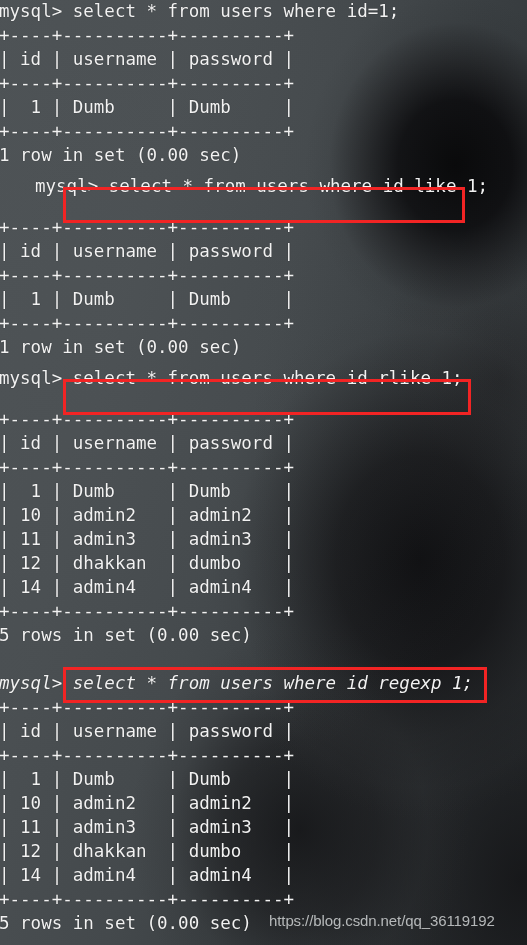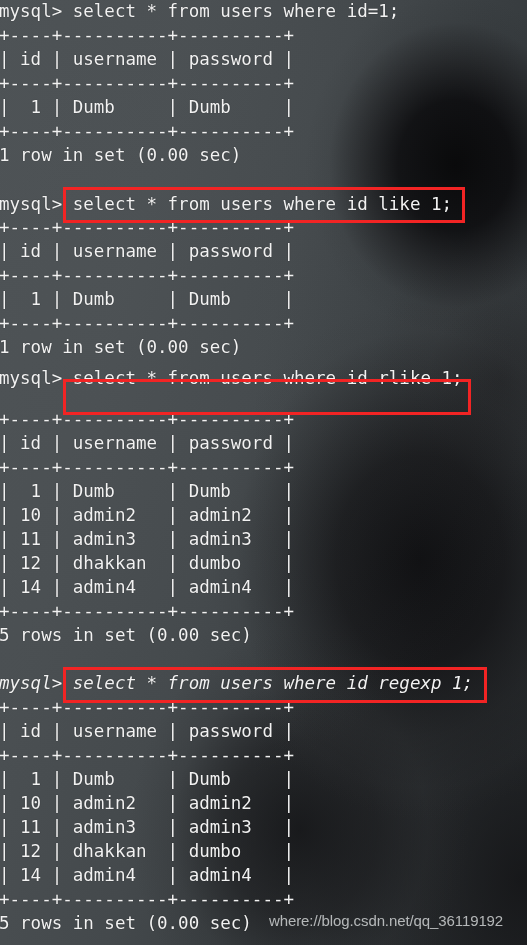--- a/index.html
+++ b/index.html
@@ -78,21 +78,21 @@
   <div id="vignette"></div>
   <div id="term">
       <div class="line" style="top: -1px;">mysql&gt; select * from users where id=1;</div>
       <div class="line" style="top: 23px;">+----+----------+----------+</div>
       <div class="line" style="top: 47px;">| id | username | password |</div>
       <div class="line" style="top: 71px;">+----+----------+----------+</div>
       <div class="line" style="top: 95px;">|  1 | Dumb     | Dumb     |</div>
       <div class="line" style="top: 119px;">+----+----------+----------+</div>
       <div class="line" style="top: 143px;">1 row in set (0.00 sec)</div>
       <div class="line" style="top: 167px;"></div>
-      <div class="line" style="top: 192px;">mysql&gt; select * from users where id like 1;</div>
+      <div class="line" style="top: 174px; margin-left: 36px;">mysql&gt; select * from users where id like 1;</div>
       <div class="line" style="top: 215px;">+----+----------+----------+</div>
       <div class="line" style="top: 239px;">| id | username | password |</div>
       <div class="line" style="top: 263px;">+----+----------+----------+</div>
       <div class="line" style="top: 287px;">|  1 | Dumb     | Dumb     |</div>
       <div class="line" style="top: 311px;">+----+----------+----------+</div>
       <div class="line" style="top: 335px;">1 row in set (0.00 sec)</div>
       <div class="line" style="top: 359px;"></div>
       <div class="line" style="top: 366px;">mysql&gt; select * from users where id rlike 1;</div>
       <div class="line" style="top: 407px;">+----+----------+----------+</div>
       <div class="line" style="top: 431px;">| id | username | password |</div>
@@ -110,17 +110,17 @@
       <div class="line" style="top: 719px;">| id | username | password |</div>
       <div class="line" style="top: 743px;">+----+----------+----------+</div>
       <div class="line" style="top: 767px;">|  1 | Dumb     | Dumb     |</div>
       <div class="line" style="top: 791px;">| 10 | admin2   | admin2   |</div>
       <div class="line" style="top: 815px;">| 11 | admin3   | admin3   |</div>
       <div class="line" style="top: 839px;">| 12 | dhakkan  | dumbo    |</div>
       <div class="line" style="top: 863px;">| 14 | admin4   | admin4   |</div>
       <div class="line" style="top: 887px;">+----+----------+----------+</div>
       <div class="line" style="top: 911px;">5 rows in set (0.00 sec)</div>
     </div>
-  <div id="watermark" style="left: 269px; top: 912px;">where://blog.csdn.net/qq_36119192</div>
+  <div id="watermark" style="left: 269px; top: 912px;">https://blog.csdn.net/qq_36119192</div>
 <div class="hlbox" style="left: 63px; top: 187px; width: 402px; height: 36px;"></div>
     <div class="hlbox" style="left: 63px; top: 379px; width: 408px; height: 36px;"></div>
     <div class="hlbox" style="left: 63px; top: 667px; width: 424px; height: 36px;"></div>
   </div>
 
 </body></html>

